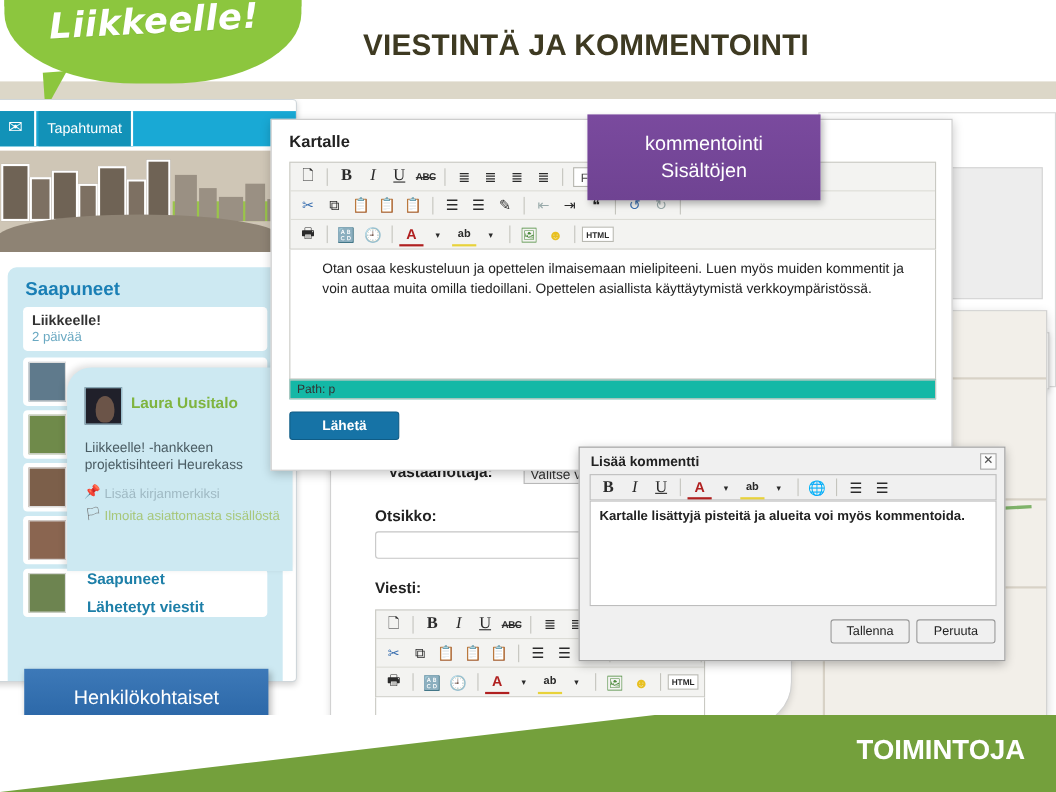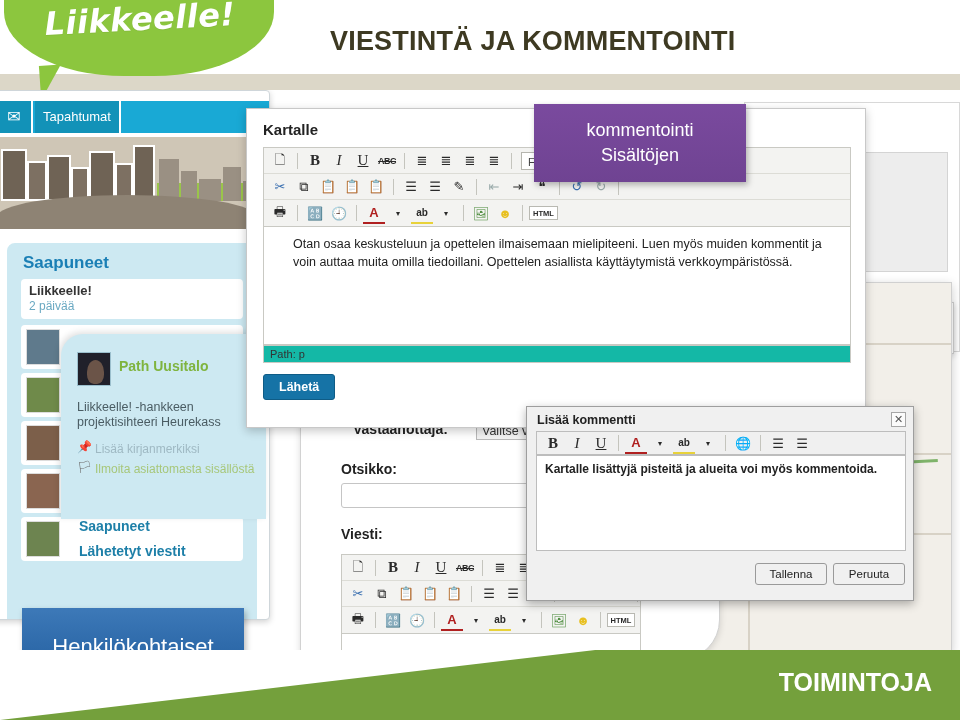--- a/index.html
+++ b/index.html
@@ -110,21 +110,21 @@
   .tb.u { text-decoration: underline; font-family: "Liberation Serif", serif; font-size: 15px; }
   .tb.abc { font-size: 9px; font-weight: bold; text-decoration: line-through; letter-spacing: -.5px; }
   .tb.html { font-size: 7.5px; font-weight: bold; border: 1px solid #b9b9b2; background: #fff; padding: 1px 3px; min-width: 0; height: 14px; }
   .ff-box { height: 18px; background: #fff; border: 1px solid #b5b5ae; font-size: 11px; color: #444;
             padding: 0 6px; line-height: 18px; margin-left: 4px; }
   .edit-area { position: absolute; background: #fff; border: 1px solid #c9c9c3; border-top: none; padding-left: 19px; }
   .edit-text { padding: 8px 10px; font-size: 12.5px; color: #222; line-height: 18px; }
   .statusbar { position: absolute; background: #14b8a6; border: 1px solid #c9c9c3; font-size: 11px;
                color: #333; padding: 2px 6px; }
   .btn-blue { position: absolute; background: #1673a6; color: #fff; font-size: 12.5px; font-weight: bold;
-              border: 1px solid #0f5c86; border-radius: 3px; padding: 5px 15px; }
+              border: 1px solid #0f5c86; border-radius: 3px; padding: 5px 29px; }
 
   
   .form-win { position: absolute; left: 300px; top: 300px; width: 420px; height: 270px; background: #fff;
               border: 1px solid #d2d2d2; border-radius: 0 0 40px 0; box-shadow: 0 2px 7px rgba(0,0,0,.14); }
   .frm-label { position: absolute; font-size: 14px; font-weight: bold; color: #222; }
   .frm-select { position: absolute; height: 19px; background: #f2f2f2; border: 1px solid #b9b9b9;
                 font-size: 12.5px; color: #333; padding: 0 5px; line-height: 19px; overflow: hidden; white-space: nowrap; }
   .frm-input { position: absolute; height: 25px; background: #fff; border: 1px solid #c5c5c5; border-radius: 3px; }
 
   
@@ -165,21 +165,21 @@
   .wedge { position: absolute; left: 0; top: 0; width: 960px; height: 70px; background: #74a03c;
            clip-path: polygon(100% 0, 100% 100%, 0 100%, 62% 0); }
   .footer-label { position: absolute; right: 28px; top: 18px; font-size: 25px; font-weight: bold; color: #fff; }
 
   .callout-purple { position: absolute; left: 534px; top: 104px; width: 212px; height: 78px;
                     background: linear-gradient(180deg,#7a4a9e 0%,#6f4392 100%);
                     color: #fff; font-size: 18px; text-align: center; padding-top: 14px; line-height: 25px;
                     box-shadow: 2px 3px 6px rgba(0,0,0,.28); }
   .callout-blue { position: absolute; left: 22px; top: 608px; width: 222px; height: 78px;
                   background: linear-gradient(180deg,#3d79b8 0%,#1f5b9c 100%);
-                  color: #fff; font-size: 22px; text-align: center; padding-top: 26px; line-height: 25px;
+                  color: #fff; font-size: 18px; text-align: center; padding-top: 14px; line-height: 25px;
                   box-shadow: 2px 3px 6px rgba(0,0,0,.28); }
 </style>
 </head>
 <body>
 
 <div id="root">
 
   <div class="header-band">
     <div class="header-rule"></div>
     <div class="header-title">VIESTINTÄ JA KOMMENTOINTI</div>
@@ -240,21 +240,21 @@
       </div>
 
       <div class="leftnav">
         <div class="lnav-item active">Lähetä viesti</div>
         <div class="lnav-item">Saapuneet</div>
         <div class="lnav-item">Lähetetyt viestit</div>
       </div>
 
       <div class="profile">
         <div class="avatar"></div>
-        <div class="profile-name">Path Uusitalo</div>
+        <div class="profile-name">Laura Uusitalo</div>
         <div class="profile-desc">Liikkeelle! -hankkeen projektisihteeri Heurekass</div>
         <div class="pin" style="top:106px; color:#4f87c4;">📌</div>
         <div class="profile-link pl1">Lisää kirjanmerkiksi</div>
         <div class="pin" style="top:126px; color:#6f6f6f;">🏳</div>
         <div class="profile-link pl2">Ilmoita asiattomasta sisällöstä</div>
       </div>
     </div>
 
     <div class="panel-plain" style="left:744px; top:12px; width:216px; height:250px;"></div>
     <div class="greenlink" style="left:752px; top:44px;">Lisää kuva tai tiedosto</div>

